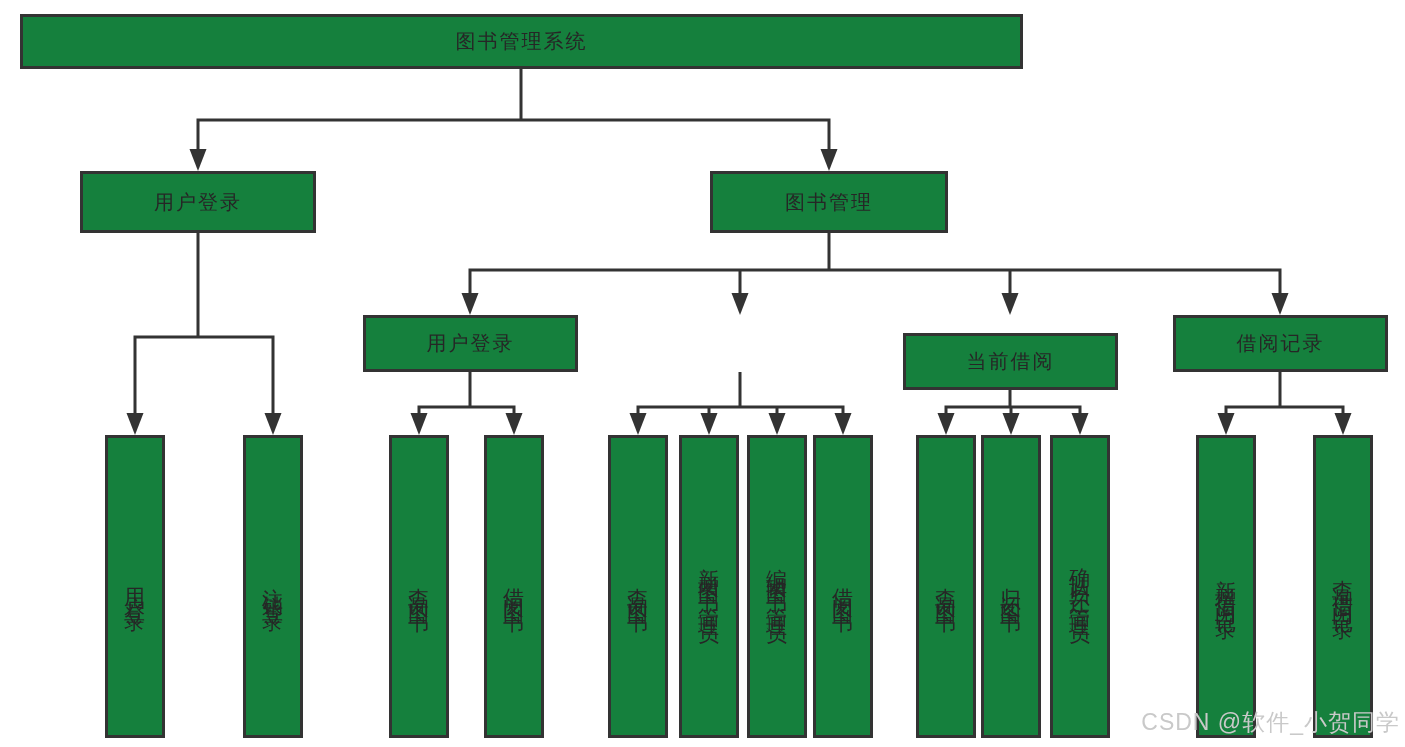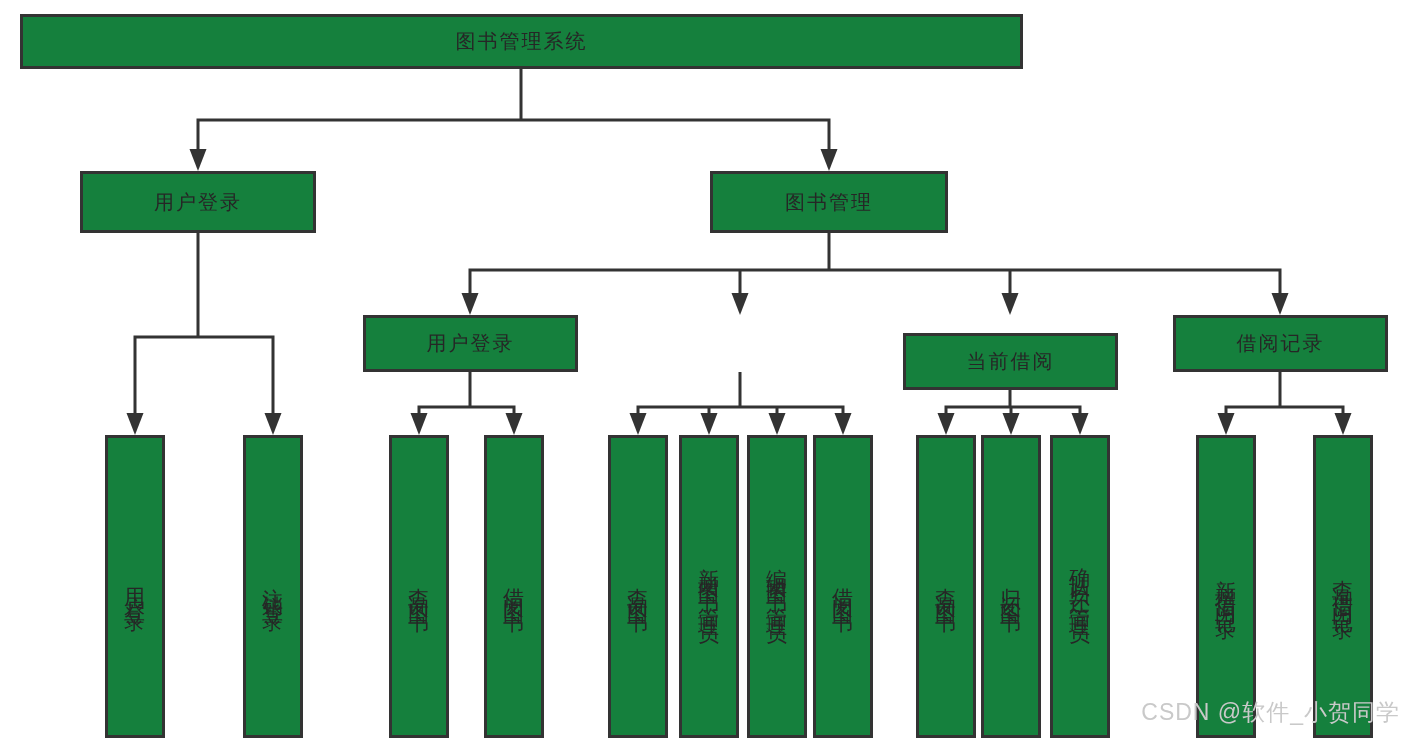--- a/index.html
+++ b/index.html
@@ -35,21 +35,21 @@
   .v-box {
     writing-mode: vertical-rl;
     text-orientation: mixed;
     font-size: 21px;
     letter-spacing: 8px;
     line-height: 1.2;
   }
   .watermark {
     position: absolute;
     right: 5px;
-    bottom: 19px;
+    bottom: 9px;
     font-size: 23px;
     color: #c9c9c9;
     letter-spacing: 1px;
     white-space: nowrap;
     z-index: 5;
   }
 </style>
 </head>
 <body>
 

